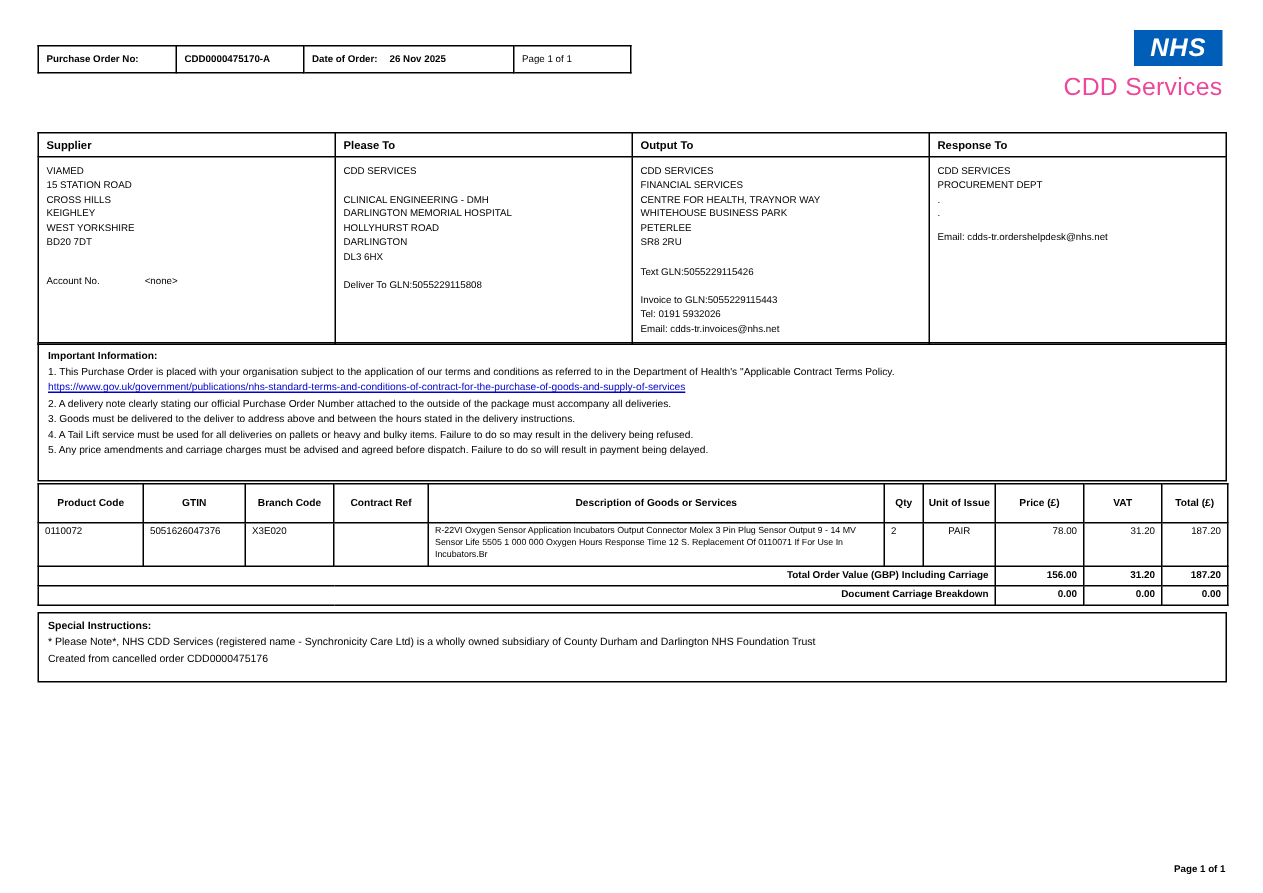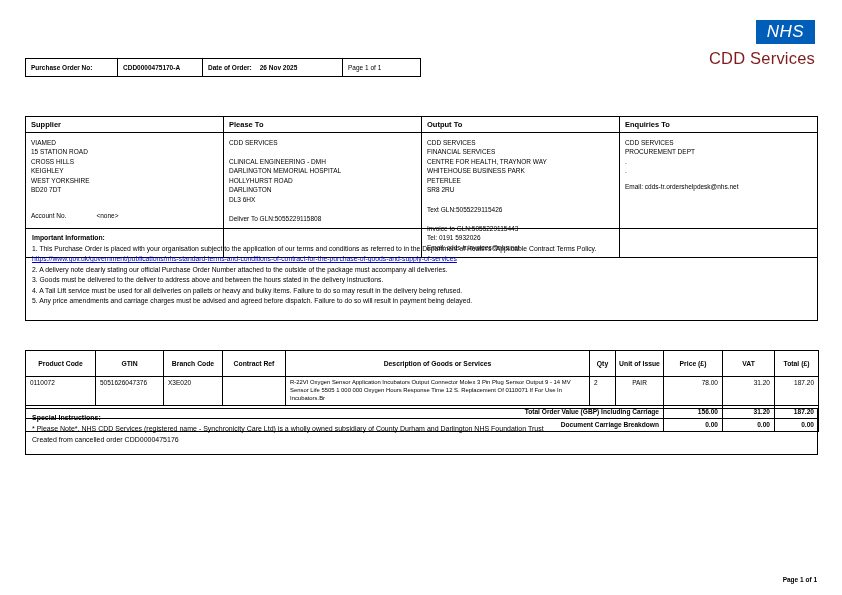--- a/index.html
+++ b/index.html
@@ -1,37 +1,37 @@
 <!DOCTYPE html>
 <html><head>
 <meta charset="utf-8">
 <style>
   * { margin:0; padding:0; box-sizing:border-box; }
   html,body { background:#ffffff; }
   .page {
     position:relative; width:842px; height:595px; background:#ffffff;
     font-family:"Liberation Sans", sans-serif; color:#000; overflow:hidden;
   }
-  table { border-collapse:collapse;margin-top:28px; }
+  table { border-collapse:collapse; }
 
   
   .topbar { position:absolute; left:25px; top:30px; }
   .topbar td { border:1px solid #000; font-size:6.5px; font-weight:bold; padding:3px 5px; height:18px; vertical-align:middle; }
   .topbar .c1 { width:92px; }
   .topbar .c2 { width:85px; }
   .topbar .c3 { width:140px; }
   .topbar .c4 { width:78px; font-weight:normal; }
   .topbar .dval { margin-left:8px; }
 
   
   .brand { position:absolute; right:27px; top:20px; text-align:right; }
   .nhs-logo { display:inline-flex; align-items:center; justify-content:center;
-    width:59px; height:24px; background:#005EB8; color:#fff; font-weight:normal;
+    width:59px; height:24px; background:#005EB8; color:#fff; font-weight:bold;
     font-style:italic; font-size:17px; letter-spacing:0.5px; }
-  .org-name { margin-top:5px; font-size:16.5px; font-weight:500; color:#7f1d1d; letter-spacing:0.2px; }
+  .org-name { margin-top:5px; font-size:16.5px; font-weight:500; color:#ec4899; letter-spacing:0.2px; }
 
   
   .parties { position:absolute; left:25px; top:88px; width:793px; table-layout:fixed; }
   .parties th { border:1px solid #000; font-size:7.5px; text-align:left; padding:3px 5px; height:15px; }
   .parties td { border:1px solid #000; vertical-align:top; font-size:6.5px; line-height:1.45; padding:5px 5px; height:122px; }
   .prelines { white-space:pre-line; }
   .account { margin-top:16px; display:flex; }
   .account .val { margin-left:30px; }
   .mt10 { margin-top:10px; }
   .mt6 { margin-top:6px; }
@@ -80,21 +80,21 @@
     </div>
     <div class="org-name">CDD Services</div>
   </div>
 
   <table class="parties">
     <thead>
       <tr>
         <th>Supplier</th>
         <th>Please To</th>
         <th>Output To</th>
-        <th>Enquiries To</th>
+        <th>Response To</th>
       </tr>
     </thead>
     <tbody>
       <tr>
         <td>
           <div class="prelines">VIAMED
 15 STATION ROAD
 CROSS HILLS
 KEIGHLEY
 WEST YORKSHIRE

